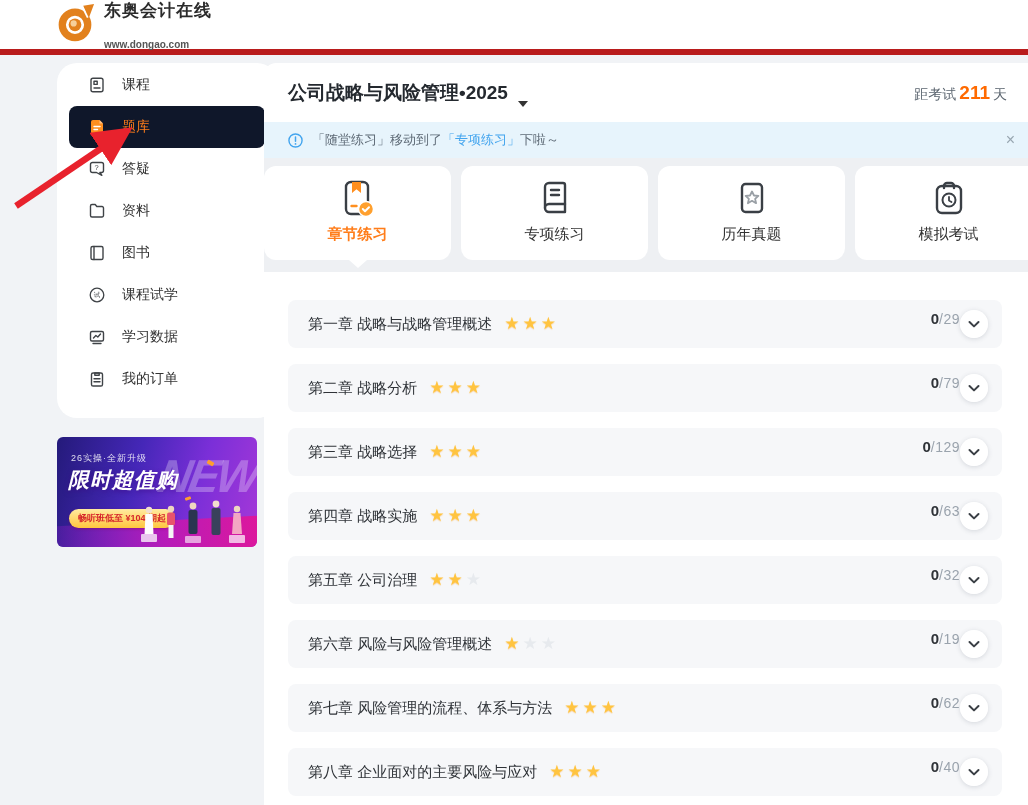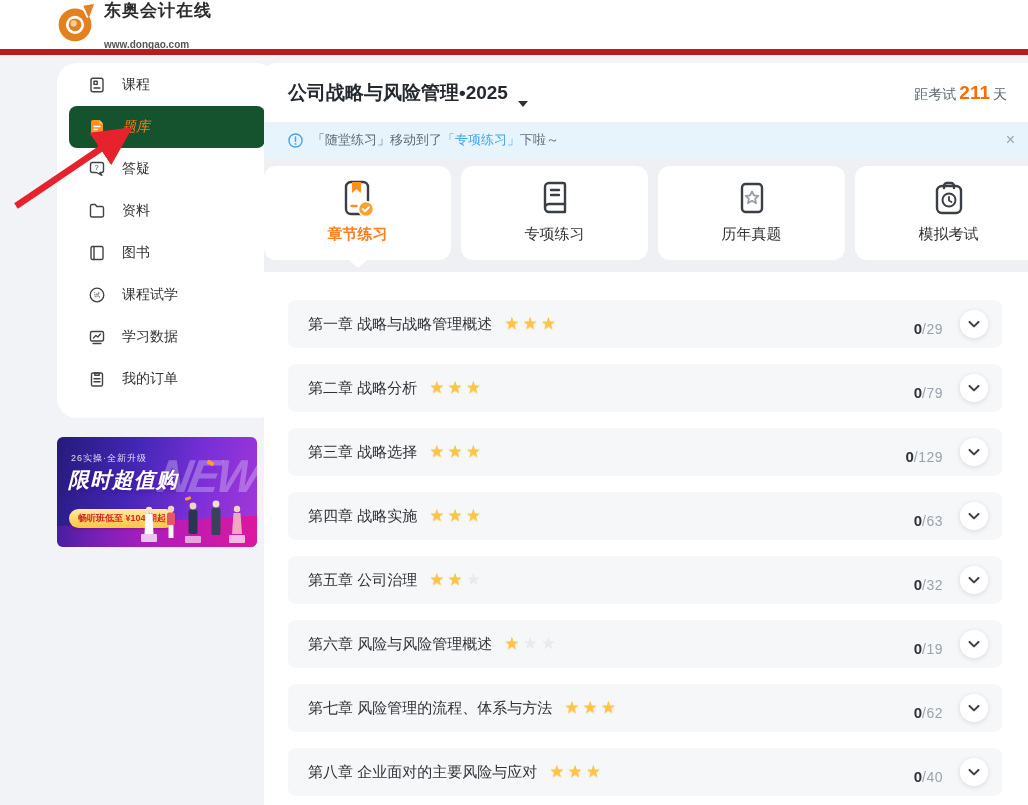--- a/index.html
+++ b/index.html
@@ -11,21 +11,21 @@
   .topbar { position:absolute; left:0; top:0; width:1028px; height:55px; background:#fff; border-bottom:6px solid #b91c1c; display:flex; align-items:center; padding-left:55px; }
   .logo { display:flex; align-items:center; gap:9px; cursor:pointer; }
   .logo-text .brand-name { font-size:17px; font-weight:700; color:#2b2b2b; letter-spacing:1px; }
   .logo-text .brand-url { font-size:10px; font-weight:700; color:#555; margin-top:17px; }
 
   
   .sidebar-card { position:absolute; left:57px; top:63px; width:220px; height:355px; background:#fff; border-radius:20px; padding-top:1px; }
   .side-item { display:flex; align-items:center; height:42px; margin:0 12px; padding-left:19px; border-radius:8px; cursor:pointer; }
   .side-item .side-icon { width:18px; height:18px; display:inline-flex; margin-right:16px; }
   .side-item .side-label { font-size:14px; color:#333; }
-  .side-item.active { background:#14532d;font-style:italic; }
+  .side-item.active { background:#0f172a; }
   .side-item.active .side-label { color:#ff7d1a; }
 
   
   .promo { position:absolute; left:57px; top:437px; width:200px; height:110px; border-radius:6px; overflow:hidden; cursor:pointer;
            background:linear-gradient(105deg,#241a7a 0%,#4527b8 38%,#7b2fd8 68%,#a638d8 100%); }
   .promo-floor { position:absolute; left:-10px; right:-10px; bottom:-8px; height:34px; background:linear-gradient(90deg,rgba(110,30,200,.25),#b81bb8 55%,#e0189a); transform:rotate(-3deg); }
   .promo-new { position:absolute; right:0; top:16px; font-size:46px; font-weight:900; font-style:italic; letter-spacing:-3px; color:rgba(255,255,255,.28); transform:skewX(-10deg); line-height:1; }
   .promo-tagline { position:absolute; left:14px; top:15px; font-size:9px; color:rgba(255,255,255,.85); letter-spacing:1px; }
   .promo-headline { position:absolute; left:11px; top:29px; font-size:21px; font-weight:900; font-style:italic; color:#fff; letter-spacing:1px; text-shadow:0 2px 5px rgba(60,0,120,.55); }
   .promo-badge { position:absolute; left:12px; top:72px; padding:3px 9px; border-radius:10px; background:linear-gradient(180deg,#ffeaa0,#ffc63e); color:#d6252b; font-size:9px; font-weight:700; box-shadow:0 1px 3px rgba(120,0,80,.4); white-space:nowrap; }
@@ -56,21 +56,21 @@
   .tab-card.active .tab-label { color:#ff7d1a; font-weight:700; }
   .tab-card.active::after { content:""; position:absolute; left:50%; bottom:-8px; margin-left:-9px; border-left:9px solid transparent; border-right:9px solid transparent; border-top:8px solid #fff; }
 
   .chapters { padding:28px 26px 0 24px; }
   .chapter-row { height:48px; background:#f6f7f9; border-radius:8px; margin-bottom:16px; display:flex; align-items:center; justify-content:space-between; padding:0 14px 0 20px; cursor:pointer; }
   .ch-left { display:flex; align-items:center; }
   .ch-title { font-size:15px; font-weight:500; color:#2f3338; }
   .ch-stars { margin-left:12px; font-size:17px; letter-spacing:3px; line-height:1; transform:translateY(-1px); }
   .star-gold { color:#ffc440; text-shadow:0 1px 1px rgba(255,150,0,.35); }
   .star-gray { color:#e7eaee; }
-  .ch-right { display:flex; align-items:flex-end; gap:17px; }
+  .ch-right { display:flex; align-items:flex-start; }
   .ch-count b { font-size:15px; font-weight:700; color:#2f3338; }
   .ch-count i { font-style:normal; font-size:14px; color:#9aa3ad; letter-spacing:.5px; }
   .ch-chev { width:28px; height:28px; border-radius:50%; box-shadow:0 1px 5px rgba(60,70,90,.18); display:flex; cursor:pointer; }
 
   
   .arrow-annotation { position:absolute; left:6px; top:116px; z-index:50; pointer-events:none; }
 </style>
 </head>
 <body>
 

